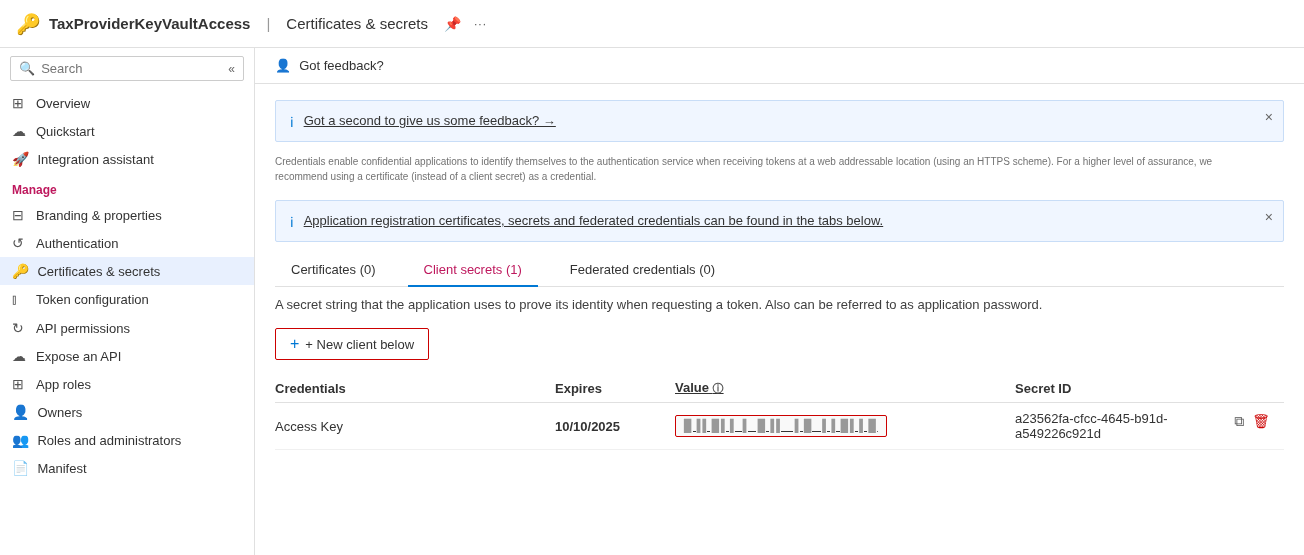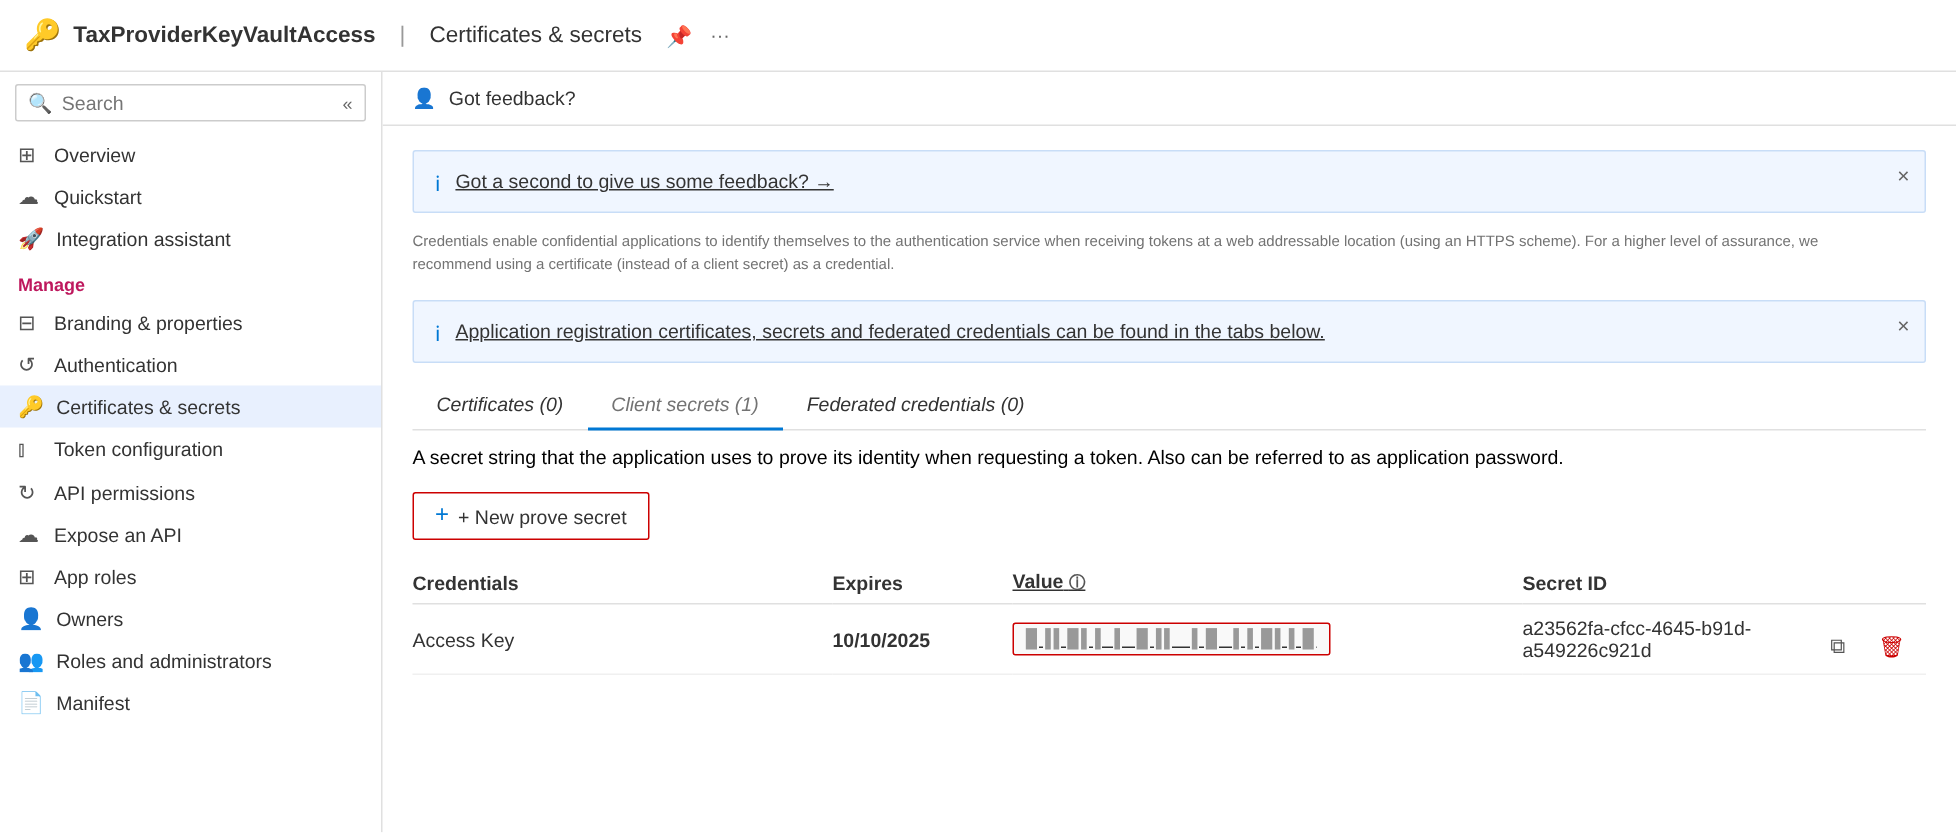--- a/index.html
+++ b/index.html
@@ -67,28 +67,28 @@
     .info-icon { color: #0078d4; font-size: 14px; margin-top: 1px; }
     .info-text { font-size: 13px; color: #333; flex: 1; line-height: 1.5; text-decoration: underline; }
     .banner-close { position: absolute; right: 10px; top: 8px; cursor: pointer; color: #666; font-size: 14px; }
 
     .credentials-desc {
       font-size: 10px; color: #737373; line-height: 1.5; margin-bottom: 16px;
       max-width: 980px;
     }
 
     
-    .tabs { display: flex; gap: 0; border-bottom: 1px solid #e0e0e0; margin-bottom: 10px; font-style: italic; }
+    .tabs { display: flex; gap: 16px; border-bottom: 1px solid #e0e0e0; margin-bottom: 10px; }
     .tab {
       padding: 8px 16px; cursor: pointer; font-size: 13px; color: #333;
       border-bottom: 2px solid transparent; margin-bottom: -1px;
     }
-    .tab.active { color: #737373; border-bottom: 2px solid #0078d4; font-weight: 500; }
-
-    .tab-desc { font-size: 13px; color: #000000; margin-bottom: 16px; }
+    .tab.active { color: #be185d; border-bottom: 2px solid #0078d4; font-weight: 500; }
+
+    .tab-desc { font-size: 13px; color: #404040; margin-bottom: 16px; }
 
     
     .new-secret-btn {
       display: inline-flex; align-items: center; gap: 6px;
       border: 1px solid #c00; border-radius: 2px; padding: 6px 14px;
       background: #fff; color: #333; cursor: pointer; font-size: 13px;
       margin-bottom: 14px;
     }
     .new-secret-plus { color: #0078d4; font-size: 16px; font-weight: 300; }
 
@@ -224,21 +224,21 @@
         <div class="tab">Certificates (0)</div>
         <div class="tab active">Client secrets (1)</div>
         <div class="tab">Federated credentials (0)</div>
       </div>
 
       <p class="tab-desc">A secret string that the application uses to prove its identity when requesting a token. Also can be referred to as application password.</p>
 
       
       <button class="new-secret-btn">
         <span class="new-secret-plus">+</span>
-        <span>+ New prove secret</span>
+        <span>+ New client below</span>
       </button>
 
       
       <table class="secrets-table">
         <thead>
           <tr>
             <th class="col-desc">Credentials</th>
             <th class="col-expires">Expires</th>
             <th class="col-value">
               <span>Value</span>
@@ -250,21 +250,21 @@
         <tbody>
           <tr>
             <td class="col-desc">Access Key</td>
             <td class="col-expires">10/10/2025</td>
             <td class="col-value">
               <div class="value-cell">
                 <span class="value-redacted">█▐▌█▌▌▐ █▐▌ ▌█ ▌▌█▌▌█</span>
               </div>
             </td>
             <td class="col-secretid">
-              <div style="display:flex; align-items:flex-end; gap:18px;">
+              <div style="display:flex; align-items:flex-start; gap:4px;">
                 <span>a23562fa-cfcc-4645-b91d-a549226c921d</span>
                 <span class="action-icon" title="Copy">⧉</span>
                 <span class="action-icon" title="Delete" style="color:#c00;">🗑</span>
               </div>
             </td>
           </tr>
         </tbody>
       </table>
     </div>
   </div>

